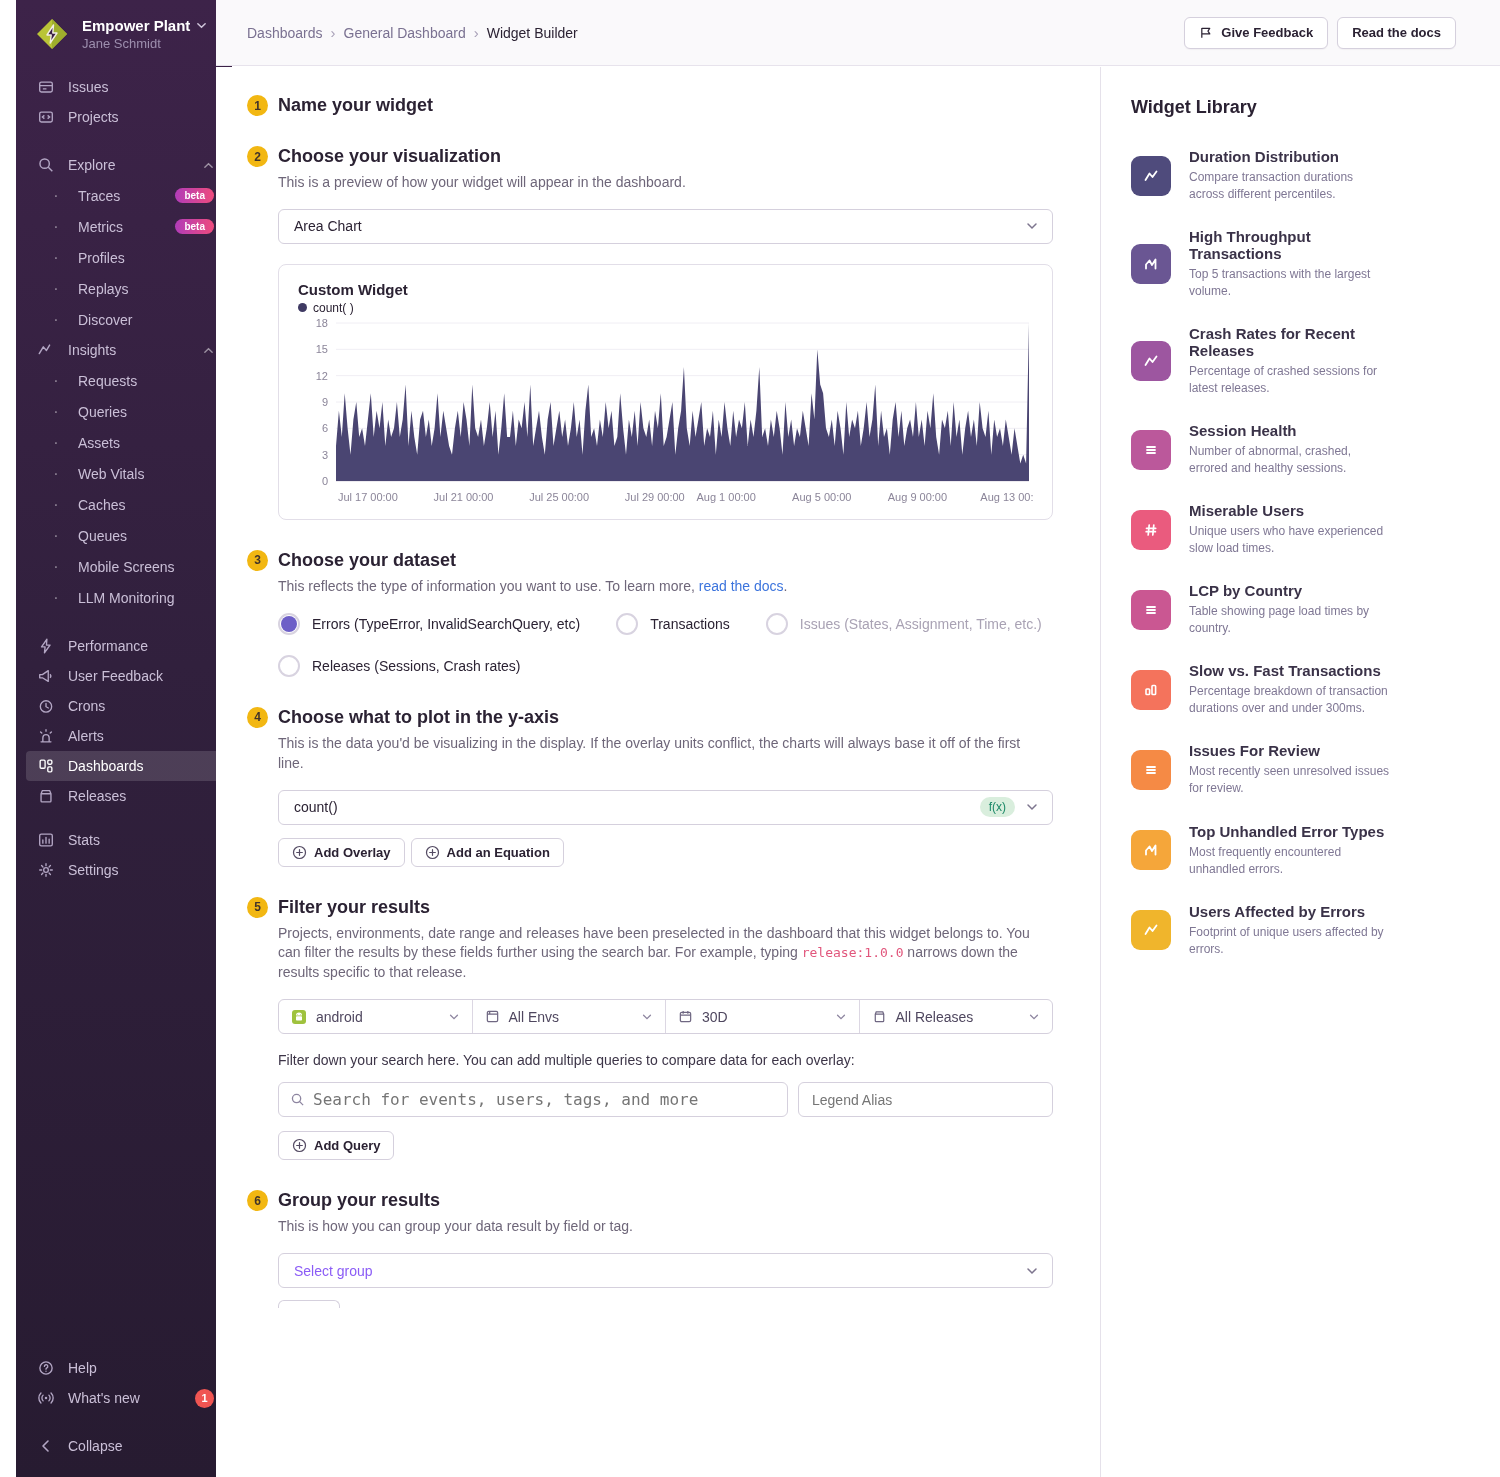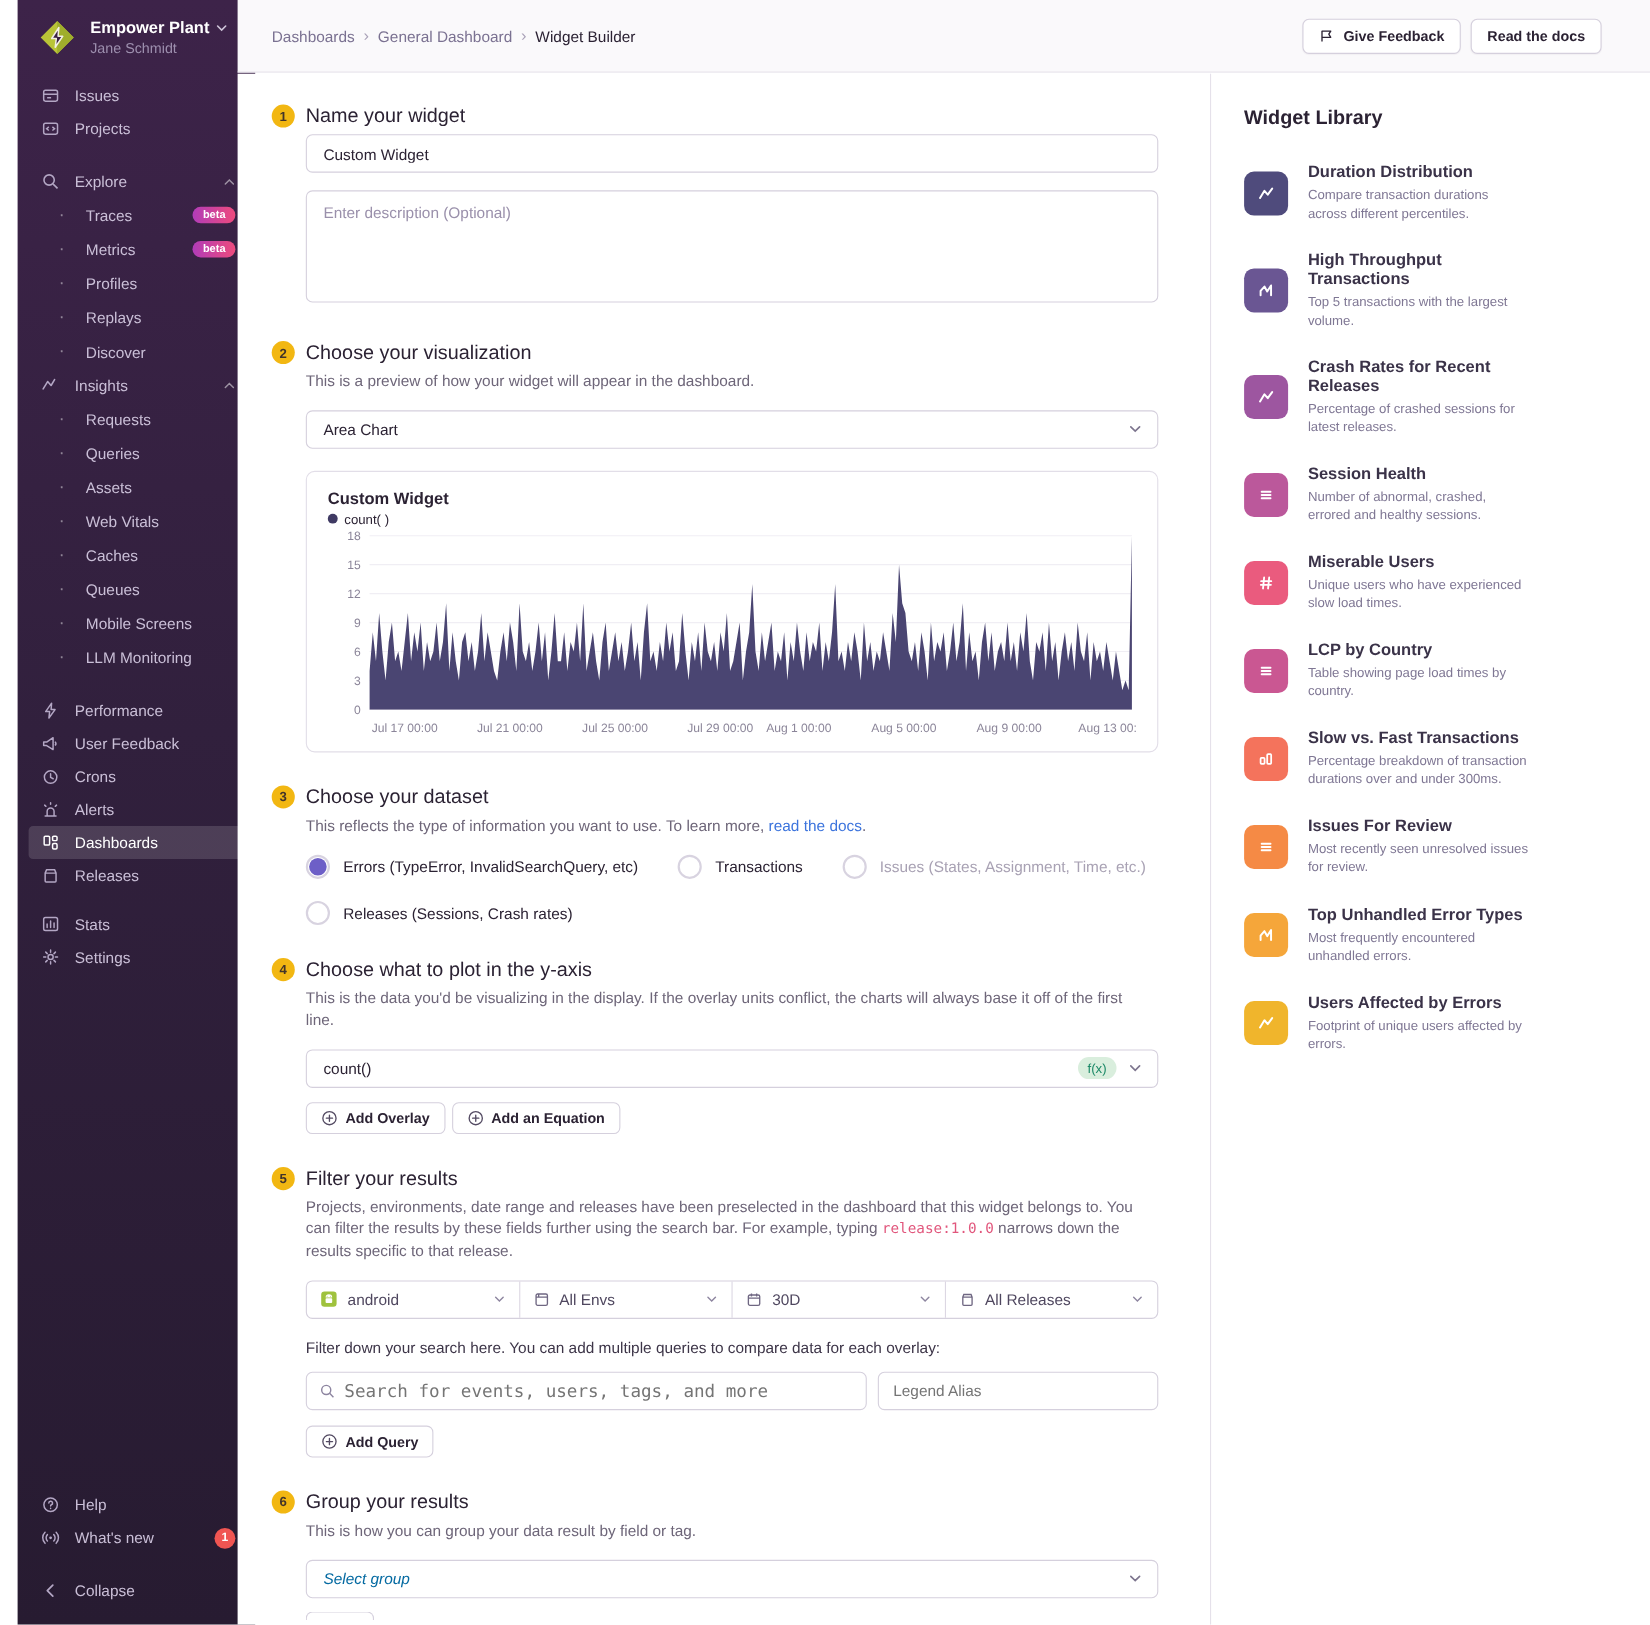--- a/index.html
+++ b/index.html
@@ -44,35 +44,35 @@
     font-size:13px; font-weight:bold; color:#2b2233; display:inline-flex; align-items:center; gap:7px;
     cursor:pointer; box-shadow:0 1px 1px rgba(40,30,60,0.04); font-family:"Liberation Sans",sans-serif; }
 
   
   .main { position:absolute; left:216px; top:67px; width:884px; height:1410px; background:#fff; overflow:hidden; }
   .content { padding:28px 32px 0 31px; }
   .step { margin-bottom:30px; }
   .step-head { display:flex; align-items:center; gap:10px; margin-bottom:6px; }
   .step-num { width:21px; height:21px; border-radius:50%; background:#f2b712; color:#42342a;
     font-size:12px; font-weight:bold; display:flex; align-items:center; justify-content:center; flex:0 0 21px; }
-  .step-title { font-size:18px; font-weight:normal; color:#2b2233; }
+  .step-title { font-size:18px; font-weight:bold; color:#2b2233; }
   .step-body { padding-left:31px; }
   .step-sub { font-size:14px; color:#6e6679; line-height:1.42; margin-bottom:16px; max-width:760px; }
   .link { color:#3c74dd; cursor:pointer; }
   .code { font-family:"DejaVu Sans Mono", monospace; font-size:13px; color:#e1567c; }
 
   .text-input { width:775px; height:35px; border:1px solid #d5d0dd; border-radius:6px; padding:0 15px;
     font-size:14px; color:#2b2233; font-family:"Liberation Sans",sans-serif; background:#fff; }
   .text-input::placeholder, textarea::placeholder { color:#9a90ab; }
   textarea.desc { width:775px; height:102px; border:1px solid #d5d0dd; border-radius:6px; padding:11px 15px;
     font-size:14px; resize:none; font-family:"Liberation Sans",sans-serif; margin-top:16px; }
   .select { width:775px; height:35px; border:1px solid #d5d0dd; border-radius:6px; padding:0 13px 0 15px;
     display:flex; align-items:center; font-size:14px; color:#2b2233; cursor:pointer; background:#fff; }
   .select .chev { margin-left:auto; color:#7d758e; }
-  .select .muted { color:#0369a1;font-style:italic; }
+  .select .muted { color:#8b5cf6; }
 
   
   .chart-panel { width:775px; height:256px; border:1px solid #e2dee8; border-radius:8px; margin-top:20px;
     padding:16px 19px 10px 19px; background:#fff; }
   .chart-title { font-size:15px; font-weight:bold; color:#2b2233; }
   .legend { display:flex; align-items:center; gap:6px; margin-top:3px; }
   .legend-dot { width:9px; height:9px; border-radius:50%; background:#3f3a63; }
   .legend-label { font-size:12px; color:#2b2233; }
 
   
@@ -373,24 +373,20 @@
   </div>
 </div>
 
 <div class="main">
   <div class="content">
 
     <div class="step">
       <div class="step-head">
         <span class="step-num">1</span>
         <span class="step-title">Name your widget</span>
-      </div>
-      <div class="step-body">
-        <input class="text-input" type="text" value="Custom Widget" style="">
-        <textarea class="desc" placeholder="Enter description (Optional)" style=""></textarea>
       </div>
     </div>
 
     <div class="step">
       <div class="step-head">
         <span class="step-num">2</span>
         <span class="step-title">Choose your visualization</span>
       </div>
       <div class="step-body">
         <div class="step-sub">This is a preview of how your widget will appear in the dashboard.</div>

